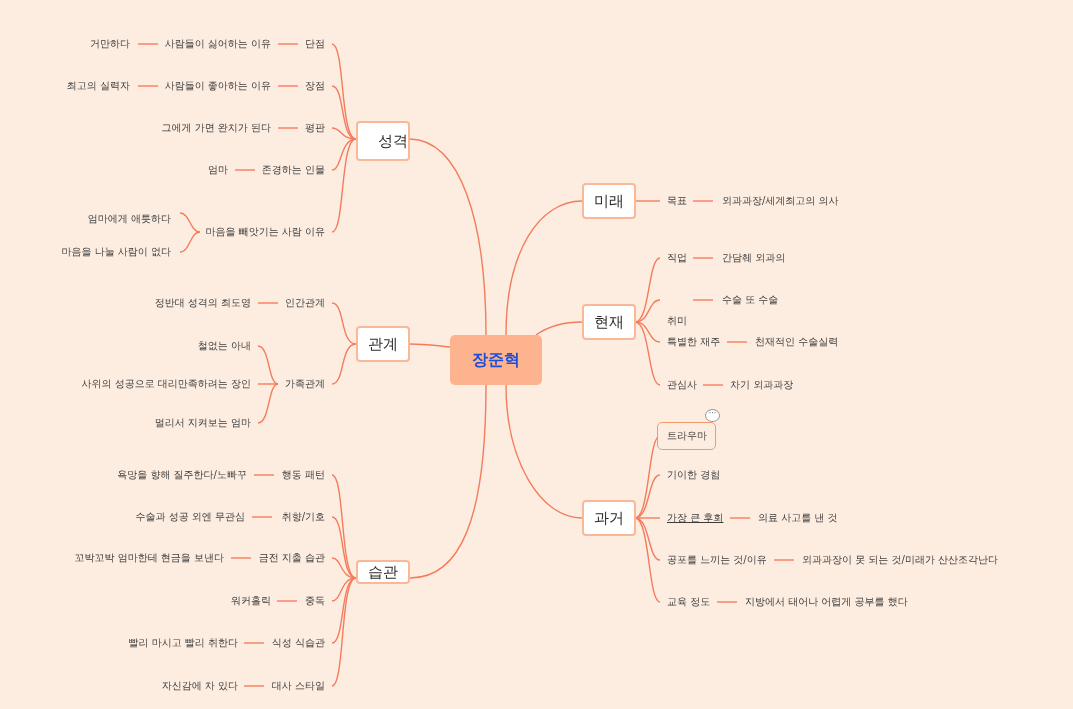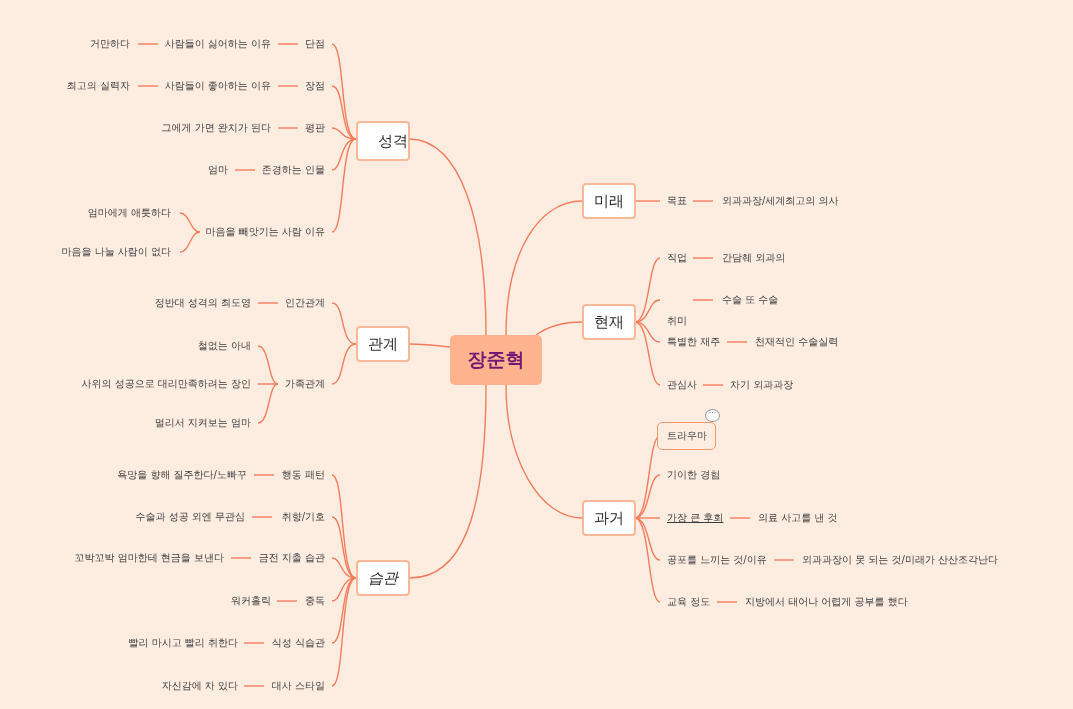--- a/index.html
+++ b/index.html
@@ -5,21 +5,21 @@
   html, body { margin:0; padding:0; }
   body { width:1073px; height:709px; background:#fdede1; position:relative; overflow:hidden;
          font-family:"DejaVu Sans","Liberation Sans",sans-serif; color:#3a3a3a; }
   svg.lines { position:absolute; left:0; top:0; width:1073px; height:709px; pointer-events:none; }
   svg.lines path { fill:none; stroke:#f47c5c; stroke-width:1.4; }
   .t { position:absolute; font-size:10px; white-space:nowrap; line-height:14px; color:#3c3c3c; }
   .r { text-align:right; }
   .node { position:absolute; background:#fff; border:2px solid #f9b896; border-radius:4px;
           font-size:15px; color:#2b2b2b; display:flex; align-items:center; justify-content:center; box-sizing:border-box; }
   .center { position:absolute; left:450px; top:335px; width:92px; height:50px; background:#fdb38e;
-            border-radius:5px; color:#701a75; font-size:19px; font-weight:bold;
+            border-radius:5px; color:#1d4ed8; font-size:16px; font-weight:bold;
             display:flex; align-items:center; justify-content:center; }
   .sel { position:absolute; left:657px; top:422px; width:59px; height:28px; border:1.5px solid #f39a6c;
          border-radius:5px; box-sizing:border-box; background:#fdede1; }
   .comment { position:absolute; left:705px; top:409px; width:15px; height:13px; border-radius:50%;
              background:#fff; border:1.5px solid #9a9a9a; box-sizing:border-box; font-size:8px; line-height:8px;
              text-align:center; color:#777; }
 </style>
 </head>
 <body>
 
@@ -91,21 +91,21 @@
 <div class="center">
     <span>장준혁</span>
   </div>
 
 <div class="node" style="left:356px;top:121px;width:54px;height:40px;justify-content:flex-end;">
     <span>성격</span>
   </div>
 <div class="node" style="left:356px;top:326px;width:54px;height:36px;">
     <span>관계</span>
   </div>
-<div class="node" style="left:356px;top:560px;width:54px;height:36px;font-style:italic;">
+<div class="node" style="left:356px;top:560px;width:54px;height:24px;">
     <span>습관</span>
   </div>
 <div class="node" style="left:582px;top:183px;width:54px;height:36px;">
     <span>미래</span>
   </div>
 <div class="node" style="left:582px;top:304px;width:54px;height:36px;">
     <span>현재</span>
   </div>
 <div class="node" style="left:582px;top:500px;width:54px;height:36px;">
     <span>과거</span>
@@ -115,21 +115,21 @@
 <div class="t r" style="right:802px;top:37px;">사람들이 싫어하는 이유</div>
 <div class="t r" style="right:943px;top:37px;">거만하다</div>
 <div class="t r" style="right:748px;top:79px;">장점</div>
 <div class="t r" style="right:802px;top:79px;">사람들이 좋아하는 이유</div>
 <div class="t r" style="right:943px;top:79px;">최고의 실력자</div>
 <div class="t r" style="right:748px;top:121px;">평판</div>
 <div class="t r" style="right:802px;top:121px;">그에게 가면 완치가 된다</div>
 <div class="t r" style="right:748px;top:163px;">존경하는 인물</div>
 <div class="t r" style="right:845px;top:163px;">엄마</div>
 <div class="t r" style="right:748px;top:225px;">마음을 빼앗기는 사람 이유</div>
-<div class="t r" style="right:902px;top:206px;margin-left:44px;">엄마에게 애틋하다</div>
+<div class="t r" style="right:902px;top:212px;margin-left:44px;">엄마에게 애틋하다</div>
 <div class="t r" style="right:902px;top:245px;">마음을 나눌 사람이 없다</div>
 
 <div class="t r" style="right:748px;top:296px;">인간관계</div>
 <div class="t r" style="right:822px;top:296px;">정반대 성격의 최도영</div>
 <div class="t r" style="right:748px;top:377px;">가족관계</div>
 <div class="t r" style="right:822px;top:339px;">철없는 아내</div>
 <div class="t r" style="right:822px;top:377px;">사위의 성공으로 대리만족하려는 장인</div>
 <div class="t r" style="right:822px;top:416px;">멀리서 지켜보는 엄마</div>
 
 <div class="t r" style="right:748px;top:468px;">행동 패턴</div>

